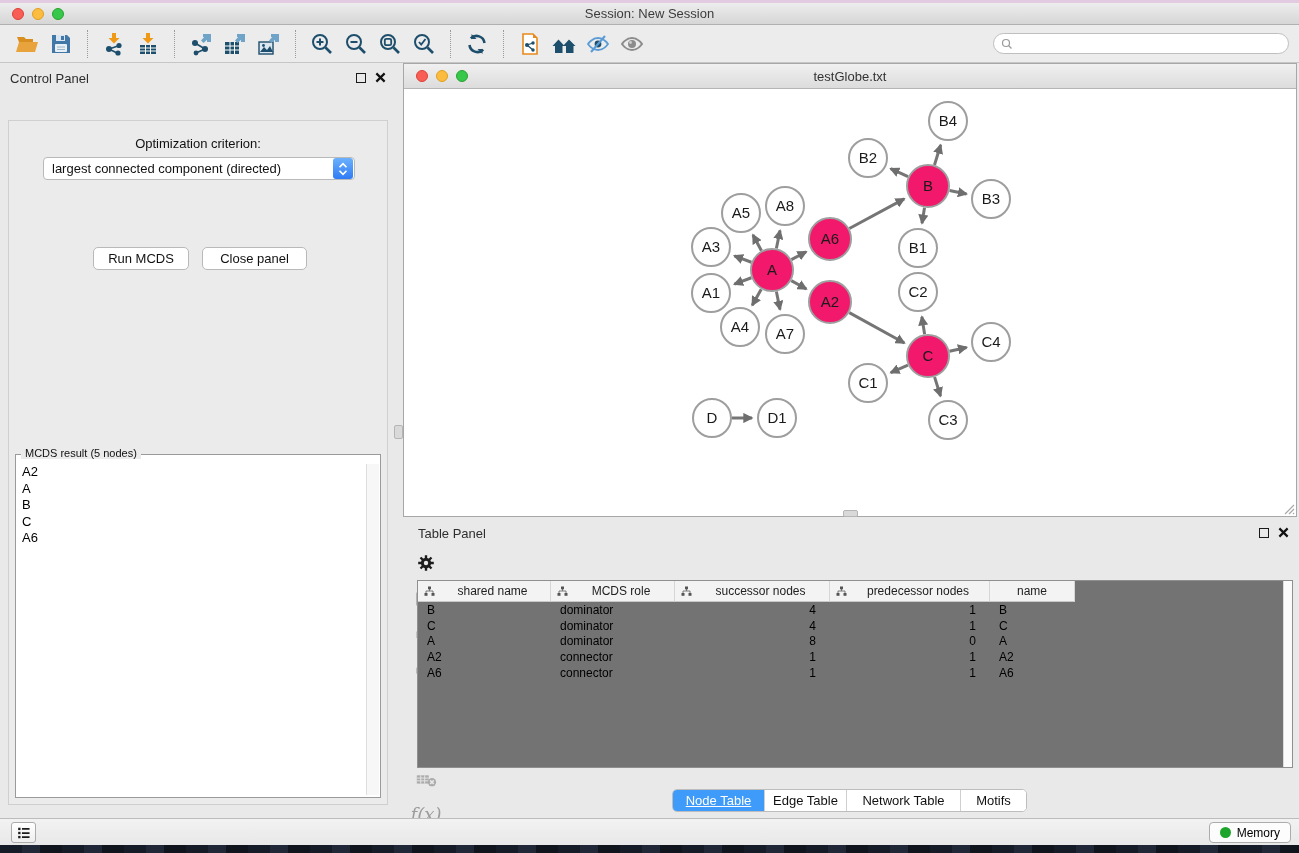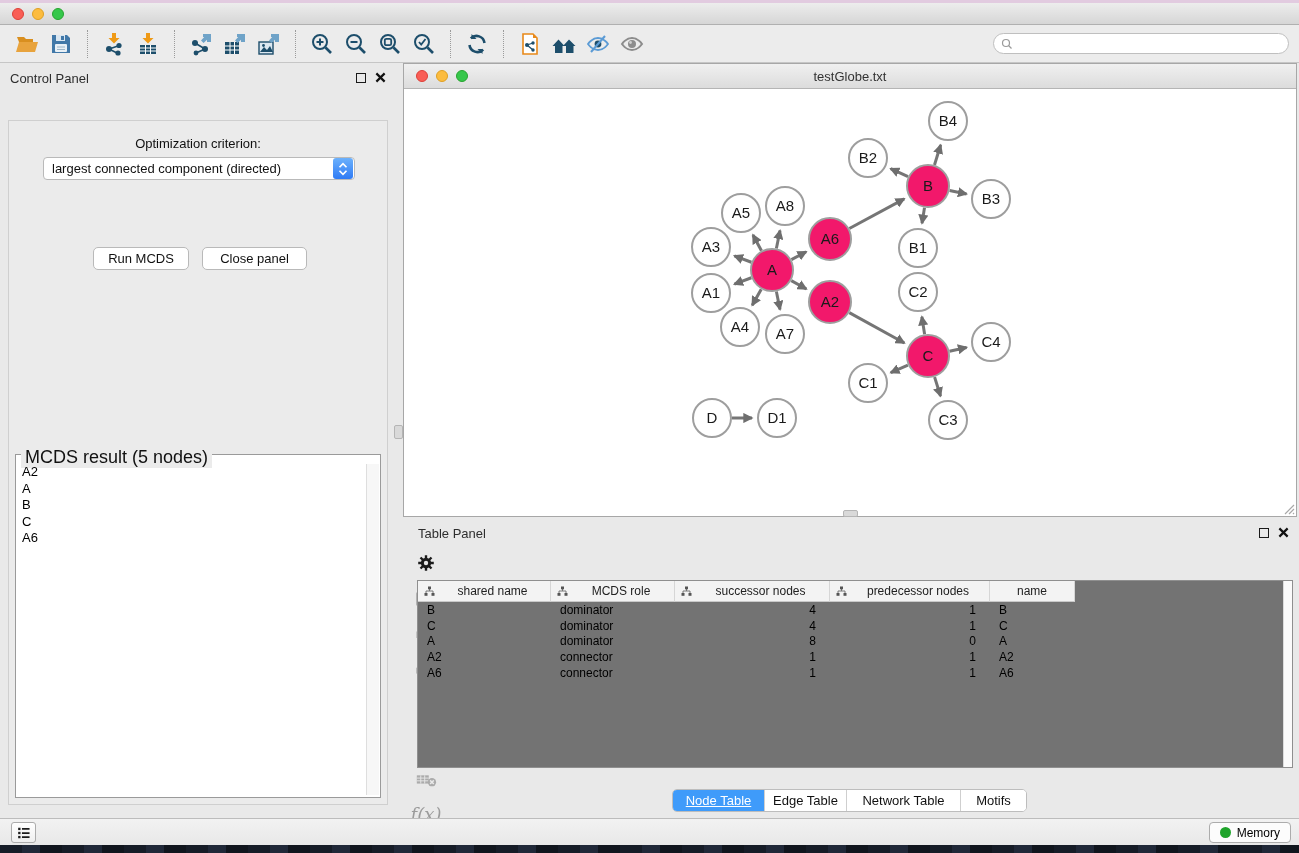--- a/index.html
+++ b/index.html
@@ -59,21 +59,21 @@
   #criterion .stepper { width:20px; height:21px; margin-right:1px; border-radius:3px;
     background:linear-gradient(#6cb1fc,#2f7bf5); display:flex; align-items:center; justify-content:center; }
   .cp-btn { position:absolute; top:126px; height:23px; background:#fff; border:1px solid #b9b9b9;
     border-radius:5px; font-size:13px; color:#111; display:flex; align-items:center; justify-content:center; }
   #run-btn { left:84px; width:96px; }
   #closep-btn { left:193px; width:105px; }
 
   #result-box { position:absolute; left:6px; top:333px; width:366px; height:344px;
     background:#fff; border:1px solid #9a9a9a; }
   #result-title { position:absolute; left:5px; top:-8px; background:#ebebeb; padding:0 4px;
-    font-size:18px; color:#111; }
+    font-size:11px; color:#111; }
   #result-list { position:absolute; left:4px; top:9px; right:15px; bottom:2px; overflow:hidden; }
   .result-item { font-size:13px; color:#000; line-height:16.5px; padding-left:2px; }
   #result-scroll { position:absolute; right:1px; top:9px; bottom:2px; width:13px;
     background:#f7f7f7; border-left:1px solid #dedede; }
 
   
   #net-window { left:403px; top:63px; width:894px; height:454px; background:#404040;
     border:1px solid #a7a7a7; }
   #net-titlebar { position:absolute; left:0; top:0; width:100%; height:25px;
     background:linear-gradient(#f0f0f0,#dcdcdc); border-bottom:1px solid #b5b5b5;
@@ -135,20 +135,21 @@
 </head>
 <body>
 
 <div id="top-strip" class="abs"></div>
 <div id="titlebar" class="abs">
   <div class="lights">
     <div class="light red"></div>
     <div class="light yellow"></div>
     <div class="light green"></div>
   </div>
+  <div class="title">Session: New Session</div>
 </div>
 
 <div id="toolbar" class="abs">
   <div class="tbtn">
     <svg viewBox="0 0 24 24">
       <path d="M2 5h7l2 2h7v3H4z" fill="#d98f1f"></path>
       <path d="M1 20l3-10h19l-3 10z" fill="#e8a33d"></path>
       </svg>
     </div>
   <div class="tbtn">

